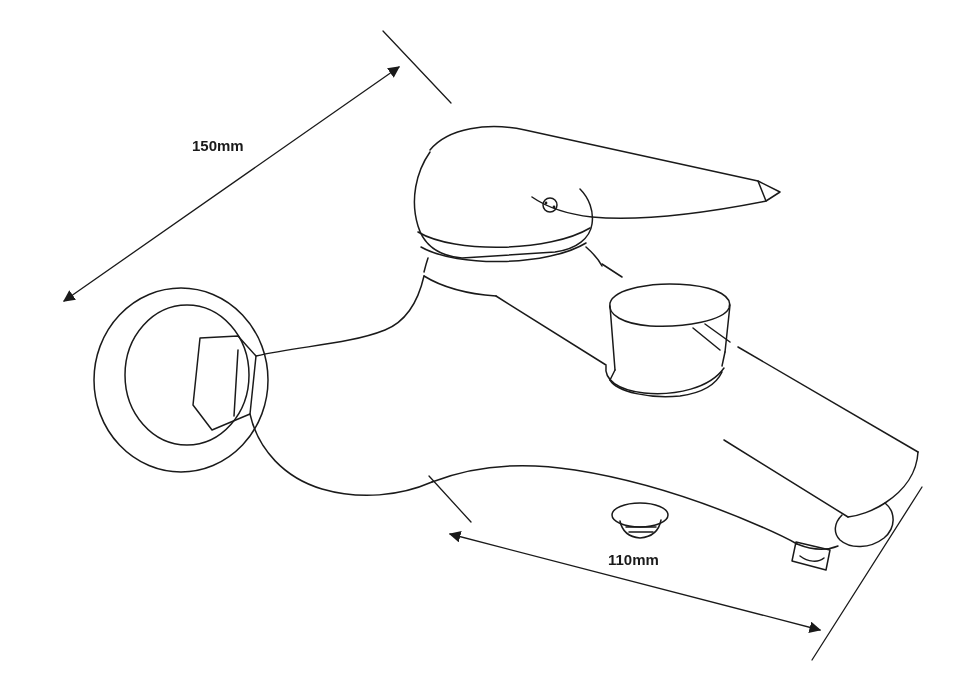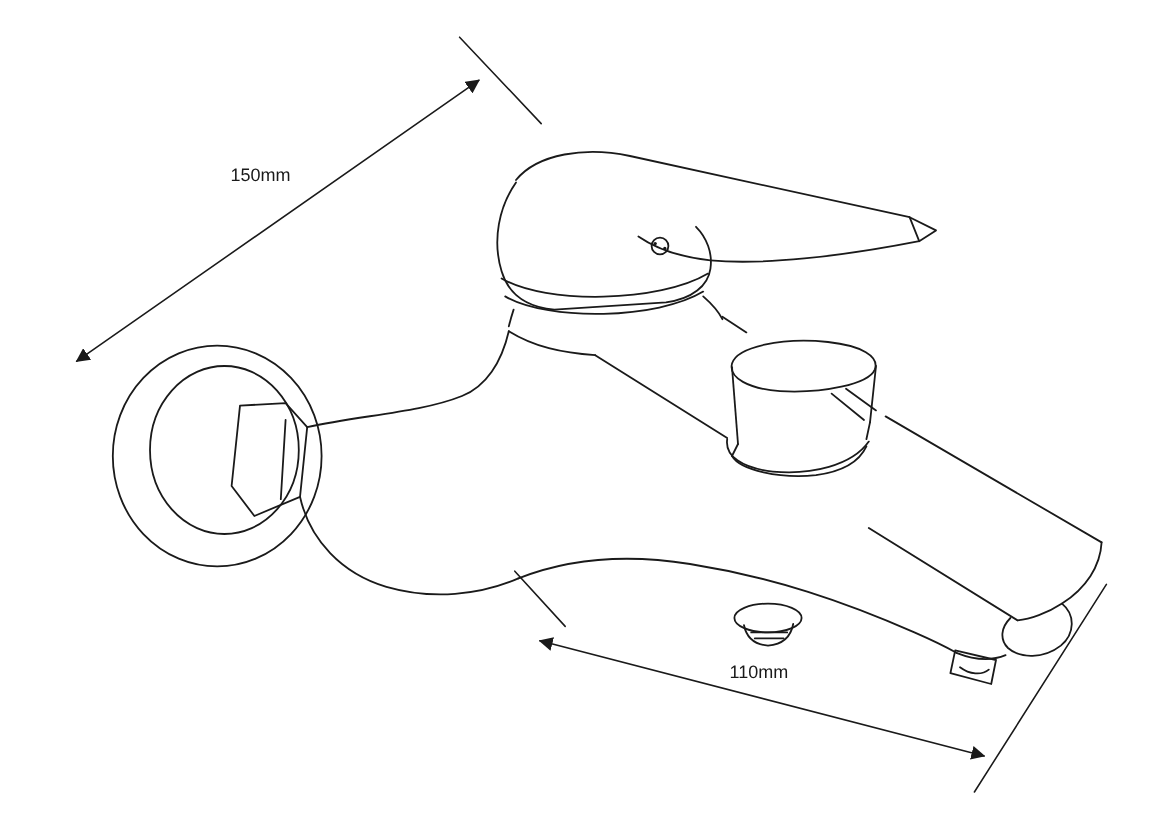--- a/index.html
+++ b/index.html
@@ -7,20 +7,21 @@
     padding: 0;
     background: #ffffff;
     font-family: "Liberation Sans", sans-serif;
   }
   .canvas {
     position: relative;
     width: 969px;
     height: 689px;
     background: #ffffff;
     overflow: hidden;
+    font-weight: bold;
   }
   svg { display: block; }
   .dim-label {
     font-family: "Liberation Sans", sans-serif;
     font-size: 15px;
     fill: #1a1a1a;
   }
   .stroke {
     fill: none;
     stroke: #1a1a1a;

